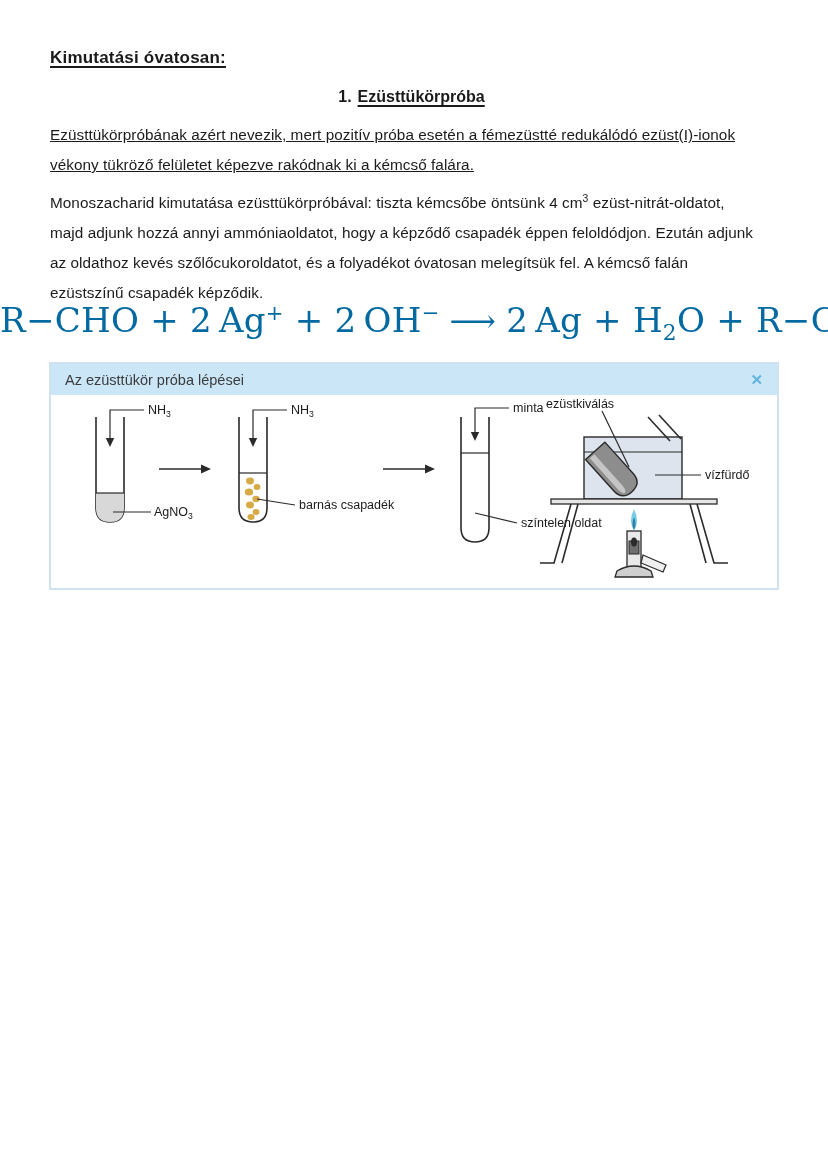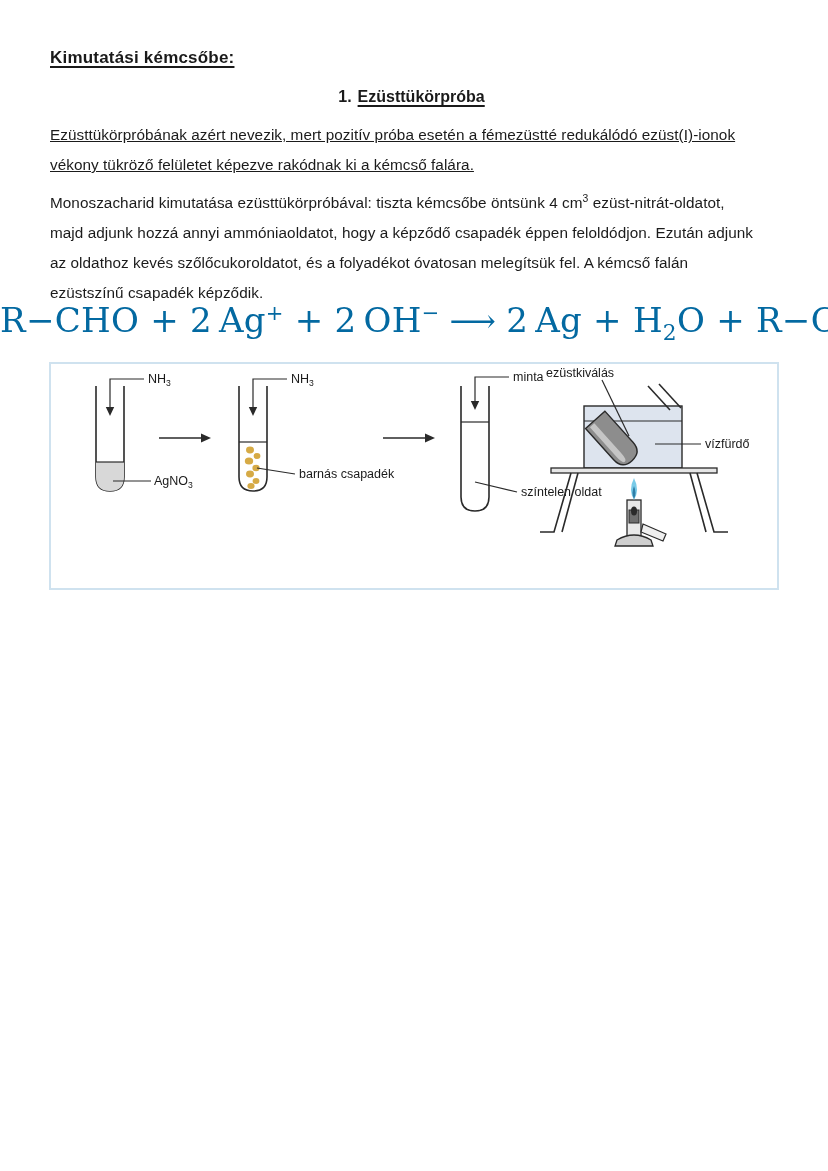--- a/index.html
+++ b/index.html
@@ -153,36 +153,40 @@
   .dg-line   { stroke: #2a2a2a; stroke-width: 1.6; fill: none; }
   .dg-thin   { stroke: #2a2a2a; stroke-width: 1.2; fill: none; }
   .dg-label  { font-family: "Liberation Sans", sans-serif; font-size: 12.5px; fill: #1a1a1a; }
   .dg-label-sub { font-size: 8.6px; }
 </style>
 </head>
 <body>
 
 <div class="page">
 
-  <div class="doc-title">Kimutatási kémcsőbe:</div>
+  <div class="doc-title">Kimutatási óvatosan:</div>
 
   <div class="section-heading">
     <span class="num">1.</span><span class="ttl">Ezüsttükörpróba</span>
   </div>
 
   <div class="para" id="para-1">Ezüsttükörpróbának azért nevezik, mert pozitív próba esetén a fémezüstté redukálódó ezüst(I)-ionok vékony tükröző felületet képezve rakódnak ki a kémcső falára.</div>
 
   <div class="para" id="para-2"><span>Monoszacharid kimutatása ezüsttükörpróbával: tiszta kémcsőbe öntsünk 4 cm</span><sup class="cm3">3</sup><span> ezüst-nitrát-oldatot, majd adjunk hozzá annyi ammóniaoldatot, hogy a képződő csapadék éppen feloldódjon. Ezután adjunk az oldathoz kevés szőlőcukoroldatot, és a folyadékot óvatosan melegítsük fel. A kémcső falán ezüstszínű csapadék képződik.</span></div>
 
   <div class="equation">
     <span>R</span><span>−</span><span>CHO</span><span class="spw"></span><span>+</span><span class="spw"></span><span>2</span><span class="sp"></span><span>Ag</span><sup>+</sup><span class="spw"></span><span>+</span><span class="spw"></span><span>2</span><span class="sp"></span><span>OH</span><sup>−</sup><span class="arrow">⟶</span><span>2</span><span class="sp"></span><span>Ag</span><span class="spw"></span><span>+</span><span class="spw"></span><span>H</span><sub>2</sub><span>O</span><span class="spw"></span><span>+</span><span class="spw"></span><span>R</span><span>−</span><span>COOH</span>
   </div>
 
   <div class="panel">
 
+    <div class="panel-header">
+      <span class="panel-title">Az ezüsttükör próba lépései</span>
+      <span class="panel-close">✕</span>
+    </div>
 
     <div class="panel-body">
       <svg width="726" height="193" viewBox="0 0 726 193">
 
         <g>
 
           <path class="dg-line" d="M45 22 L45 113 Q45 127 59 127 Q73 127 73 113 L73 22" fill="#ffffff"></path>
 
           <path d="M45 98 L45 113 Q45 127 59 127 Q73 127 73 113 L73 98 Z" fill="#d8d8d8" stroke="none"></path>
           <line class="dg-thin" x1="45" y1="98" x2="73" y2="98"></line>

